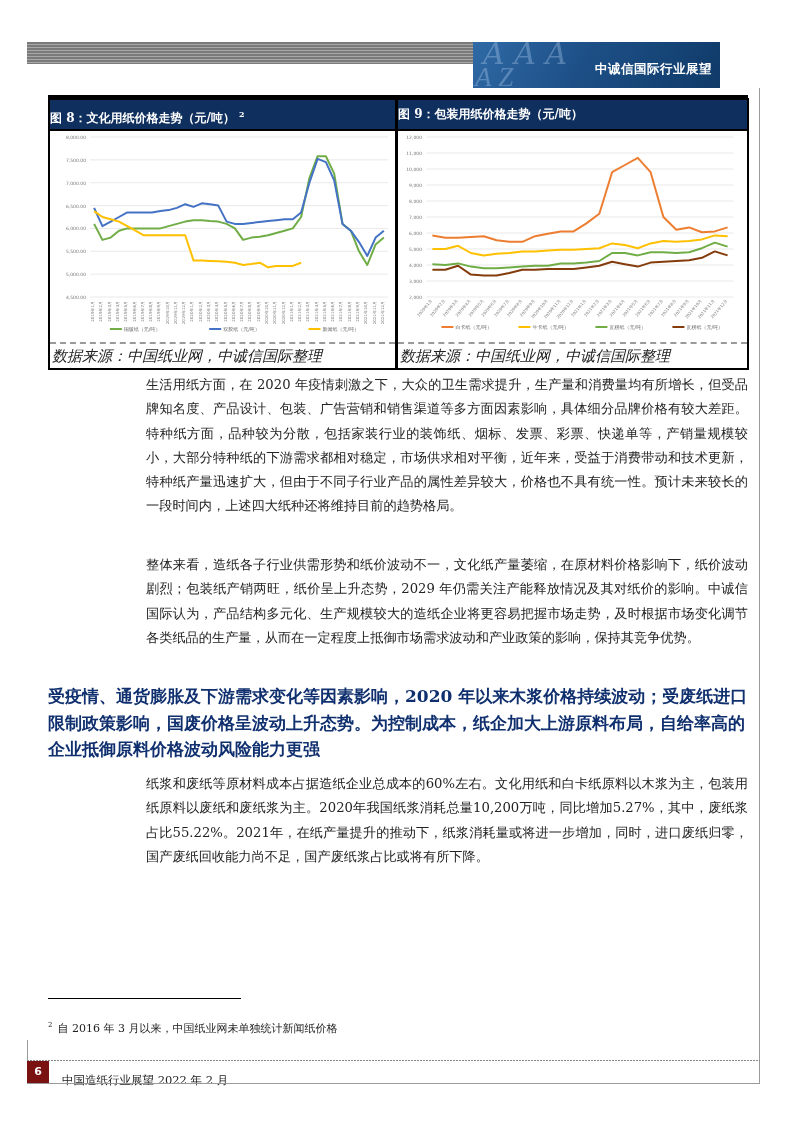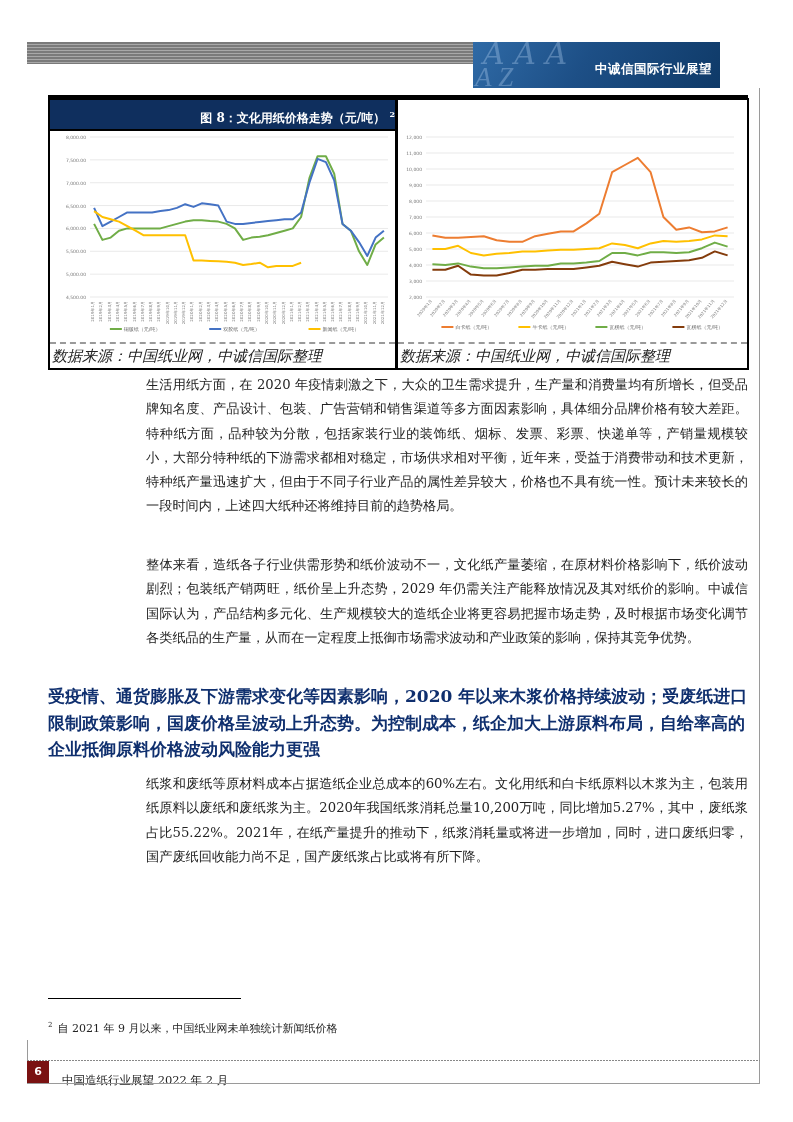--- a/index.html
+++ b/index.html
@@ -15,21 +15,21 @@
   .hdr-banner .title { position: absolute; right: 8px; top: 19px; color: #ffffff; font-family: "DejaVu Sans", sans-serif;
     font-weight: bold; font-size: 12.5px; letter-spacing: 0.5px; }
   .frame-right { position: absolute; left: 759px; top: 88px; width: 1px; height: 995px; background: #9a9a9a; }
   .frame-left { position: absolute; left: 27px; top: 1040px; width: 1px; height: 30px; background: #9a9a9a; }
   .hdr-rule { position: absolute; left: 48px; top: 95px; width: 700px; height: 3px; background: #000; }
 
   
   .fig { position: absolute; top: 98px; border: 2px solid #000; background: #fff; }
   .fig1 { left: 48px; width: 345px; height: 268px; }
   .fig2 { left: 396px; width: 349px; height: 268px; }
-  .fig-title { height: 29px; background: #0f2f5e; color: #ffffff; text-align: right;
+  .fig-title { height: 29px; background: #0f2f5e; color: #ffffff; text-align: left;
     font-family: "DejaVu Serif", serif; font-weight: bold; font-size: 12px; line-height: 29px; border-bottom: 2px solid #000; }
   .fig-title sup { font-size: 8px; }
   .chart { position: absolute; left: 0; top: 31px; width: 100%; height: 205px; }
   .fig-src { position: absolute; left: 0; bottom: 0; width: 100%; height: 26px; border-top: 2px dashed #9a9a9a;
     font-family: "DejaVu Serif", serif; font-style: italic; font-size: 15px; line-height: 24px; padding-left: 2px; box-sizing: border-box; }
 
   
   .para { position: absolute; left: 146px; width: 602px; font-size: 13.2px; line-height: 24.3px;
     font-family: "DejaVu Serif", "Liberation Serif", serif; color: #222; text-align: justify; }
   .p1 { top: 373px; }
@@ -125,20 +125,21 @@
       <text x="73.86666666666667" y="200" font-size="5" fill="#666" font-family="DejaVu Sans, sans-serif">铜版纸（元/吨）</text>
       <line x1="159.2" x2="171.2" y1="198" y2="198" stroke="#4472c4" stroke-width="2"></line>
       <text x="173.2" y="200" font-size="5" fill="#666" font-family="DejaVu Sans, sans-serif">双胶纸（元/吨）</text>
       <line x1="258.5333333333333" x2="270.5333333333333" y1="198" y2="198" stroke="#ffc000" stroke-width="2"></line>
       <text x="272.5333333333333" y="200" font-size="5" fill="#666" font-family="DejaVu Sans, sans-serif">新闻纸（元/吨）</text>
     </svg>
   <div class="fig-src">数据来源：中国纸业网，中诚信国际整理</div>
 </div>
 
 <div class="fig fig2">
+  <div class="fig-title">图 9：包装用纸价格走势（元/吨）</div>
   <svg class="chart" id="chart1" viewBox="0 0 349 205">
       <line x1="28" x2="336" y1="166" y2="166" stroke="#e3e3e3" stroke-width="0.8"></line>
       <text x="24" y="168" text-anchor="end" font-size="4.5" fill="#777" font-family="DejaVu Sans, sans-serif">2,000</text>
       <line x1="28" x2="336" y1="150" y2="150" stroke="#e3e3e3" stroke-width="0.8"></line>
       <text x="24" y="152" text-anchor="end" font-size="4.5" fill="#777" font-family="DejaVu Sans, sans-serif">3,000</text>
       <line x1="28" x2="336" y1="134" y2="134" stroke="#e3e3e3" stroke-width="0.8"></line>
       <text x="24" y="136" text-anchor="end" font-size="4.5" fill="#777" font-family="DejaVu Sans, sans-serif">4,000</text>
       <line x1="28" x2="336" y1="118" y2="118" stroke="#e3e3e3" stroke-width="0.8"></line>
       <text x="24" y="120" text-anchor="end" font-size="4.5" fill="#777" font-family="DejaVu Sans, sans-serif">5,000</text>
       <line x1="28" x2="336" y1="102" y2="102" stroke="#e3e3e3" stroke-width="0.8"></line>
@@ -194,19 +195,19 @@
     </svg>
   <div class="fig-src">数据来源：中国纸业网，中诚信国际整理</div>
 </div>
 
 <div class="para p1">生活用纸方面，在 2020 年疫情刺激之下，大众的卫生需求提升，生产量和消费量均有所增长，但受品牌知名度、产品设计、包装、广告营销和销售渠道等多方面因素影响，具体细分品牌价格有较大差距。特种纸方面，品种较为分散，包括家装行业的装饰纸、烟标、发票、彩票、快递单等，产销量规模较小，大部分特种纸的下游需求都相对稳定，市场供求相对平衡，近年来，受益于消费带动和技术更新，特种纸产量迅速扩大，但由于不同子行业产品的属性差异较大，价格也不具有统一性。预计未来较长的一段时间内，上述四大纸种还将维持目前的趋势格局。</div>
 <div class="para p2">整体来看，造纸各子行业供需形势和纸价波动不一，文化纸产量萎缩，在原材料价格影响下，纸价波动剧烈；包装纸产销两旺，纸价呈上升态势，2029 年仍需关注产能释放情况及其对纸价的影响。中诚信国际认为，产品结构多元化、生产规模较大的造纸企业将更容易把握市场走势，及时根据市场变化调节各类纸品的生产量，从而在一定程度上抵御市场需求波动和产业政策的影响，保持其竞争优势。</div>
 <div class="heading">受疫情、通货膨胀及下游需求变化等因素影响，2020 年以来木浆价格持续波动；受废纸进口限制政策影响，国废价格呈波动上升态势。为控制成本，纸企加大上游原料布局，自给率高的企业抵御原料价格波动风险能力更强</div>
 <div class="para p3">纸浆和废纸等原材料成本占据造纸企业总成本的60%左右。文化用纸和白卡纸原料以木浆为主，包装用纸原料以废纸和废纸浆为主。2020年我国纸浆消耗总量10,200万吨，同比增加5.27%，其中，废纸浆占比55.22%。2021年，在纸产量提升的推动下，纸浆消耗量或将进一步增加，同时，进口废纸归零，国产废纸回收能力尚不足，国产废纸浆占比或将有所下降。</div>
 
 <div class="fn-rule"></div>
-<div class="fn"><sup>2</sup><span>自 2021 年 9 月以来，中国纸业网未单独统计新闻纸价格</span></div>
+<div class="fn"><sup>2</sup><span>自 2016 年 3 月以来，中国纸业网未单独统计新闻纸价格</span></div>
 
 <div class="frame-left"></div>
 <div class="ftr-line"></div>
 <div class="ftr-num">6</div>
 <div class="ftr-text">中国造纸行业展望  2022 年 2 月</div>
 <div class="ftr-under"></div>
 
 </body></html>

